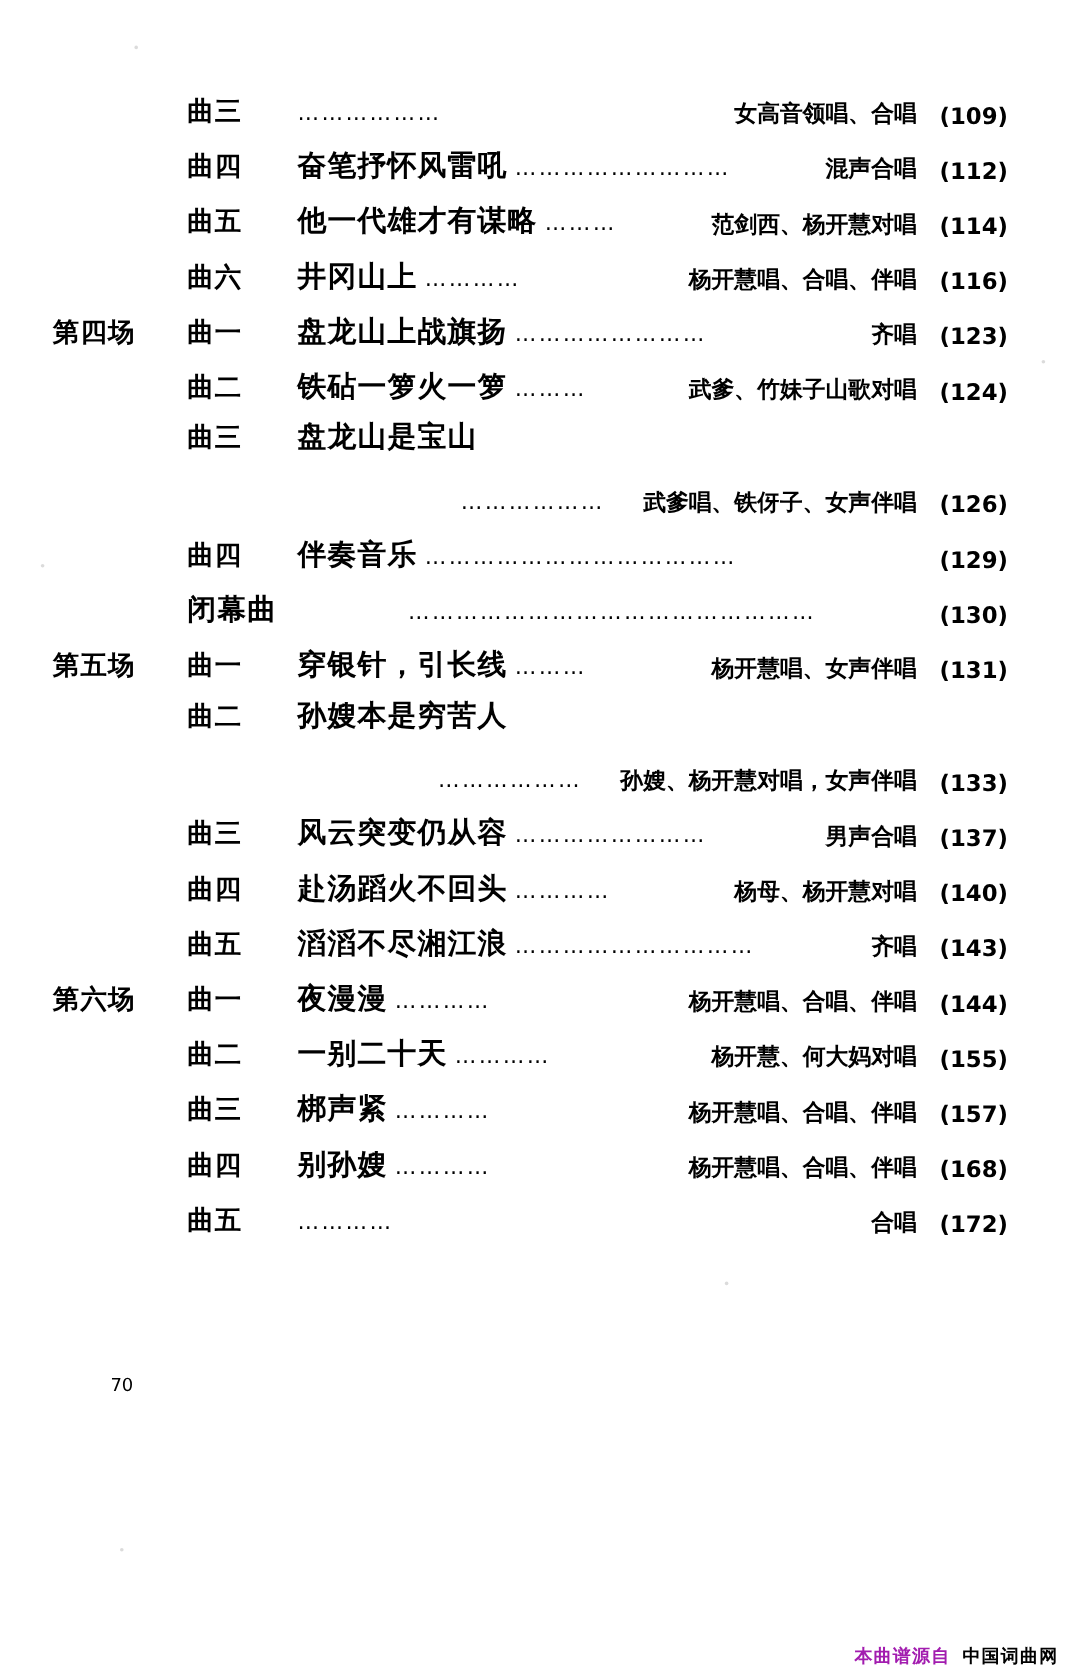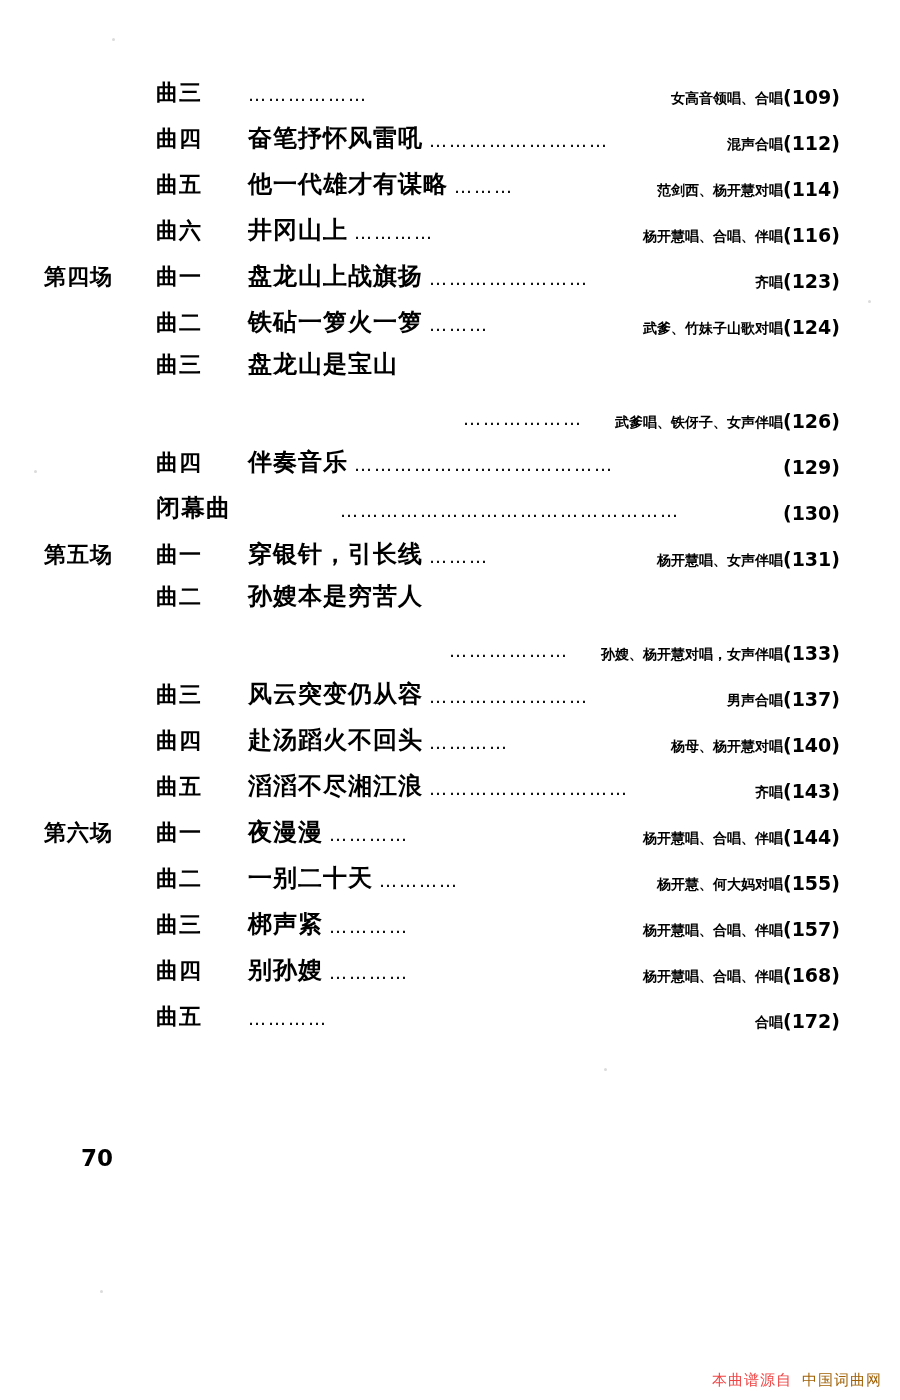--- a/index.html
+++ b/index.html
@@ -60,30 +60,30 @@
     flex: 1 1 auto;
     overflow: hidden;
     font-size: 18px;
     letter-spacing: 2px;
     position: relative;
     top: -3px;
     color: #000;
   }
   .perf {
     flex: 0 0 auto;
-    font-size: 14px;
+    font-size: 19px;
     font-weight: bold;
     letter-spacing: 0px;
     padding-left: 2px;
   }
   .pg {
     flex: 0 0 auto;
     font-size: 19px;
     font-weight: bold;
-    padding-left: 0;
+    padding-left: 19px;
   }
 
   
   .row.cont {
     height: 52px;
     justify-content: flex-end;
     padding-right: 0px;
   }
   .row.cont .dots {
     flex: 0 0 auto;
@@ -104,43 +104,43 @@
 
   .emph {
     font-size: 24px;
     font-weight: bold;
     letter-spacing: 0px;
   }
 
   
   .page-number {
     position: absolute;
-    left: 81px;
+    left: 92px;
     top: 1145px;
-    font-size: 23px;
-    font-weight: bold;
+    font-size: 15px;
+    font-weight: normal;
   }
 
   
   .footer {
     position: absolute;
     right: 18px;
     bottom: 10px;
     display: flex;
     align-items: center;
     font-size: 15px;
   }
   .footer .lbl {
-    color: #ef4444;
-    font-weight: normal;
+    color: #a21caf;
+    font-weight: bold;
     letter-spacing: 1px;
   }
   .footer .site {
-    color: #a16207;
-    font-weight: normal;
+    color: #000000;
+    font-weight: bold;
     letter-spacing: 1px;
     margin-left: 10px;
   }
 
   
   .speck {
     position: absolute;
     background: #bdbdbd;
     border-radius: 50%;
     opacity: .55;

